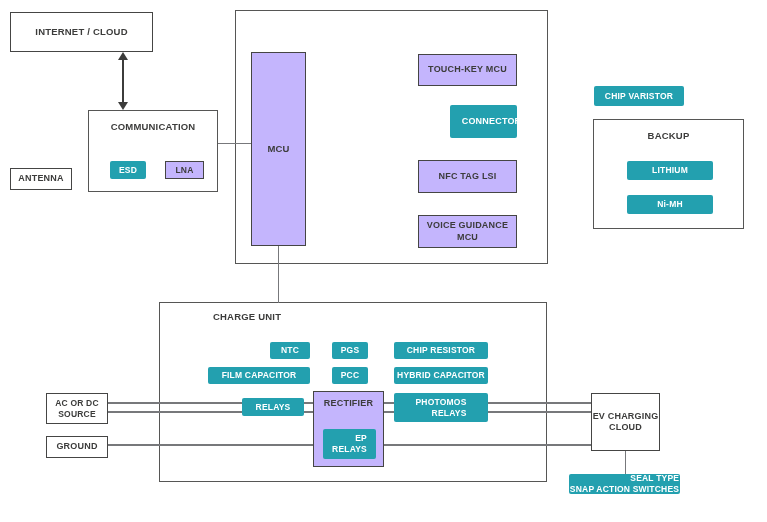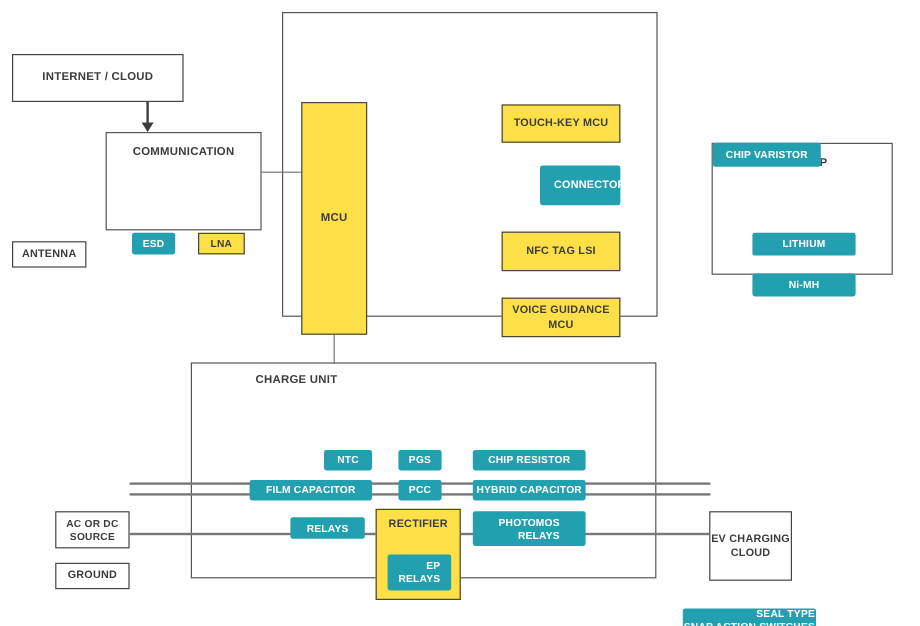--- a/index.html
+++ b/index.html
@@ -4,24 +4,24 @@
 <style>
   html,body{margin:0;padding:0;background:#ffffff;}
   .canvas{
     position:relative;width:767px;height:522px;background:#ffffff;
     font-family:"Liberation Sans",sans-serif;overflow:hidden;
   }
   .box{
     position:absolute;box-sizing:border-box;
     display:flex;align-items:center;justify-content:center;
     text-align:center;font-weight:700;color:#3c3c3b;
-    white-space:pre-line;line-height:1.25;letter-spacing:.2px;margin-top:33px;
+    white-space:pre-line;line-height:1.25;letter-spacing:.2px;
   }
   .outline{background:#ffffff;border:1.5px solid #454544;z-index:3;}
-  .outline-thin{background:#fde047;border:1.2px solid #454544;z-index:3;}
+  .outline-thin{background:#c4b5fd;border:1.2px solid #454544;z-index:3;}
   .group{
     position:absolute;box-sizing:border-box;
     border:1.2px solid #565655;background:transparent;z-index:1;
   }
   .teal{background:#23a0af;color:#ffffff;border:none;border-radius:2px;z-index:4;text-align:right;}
   .line{position:absolute;background:#77787b;z-index:2;}
   .title{
     position:absolute;font-weight:700;color:#3c3c3b;z-index:3;
     letter-spacing:.2px;text-align:center;
   }

